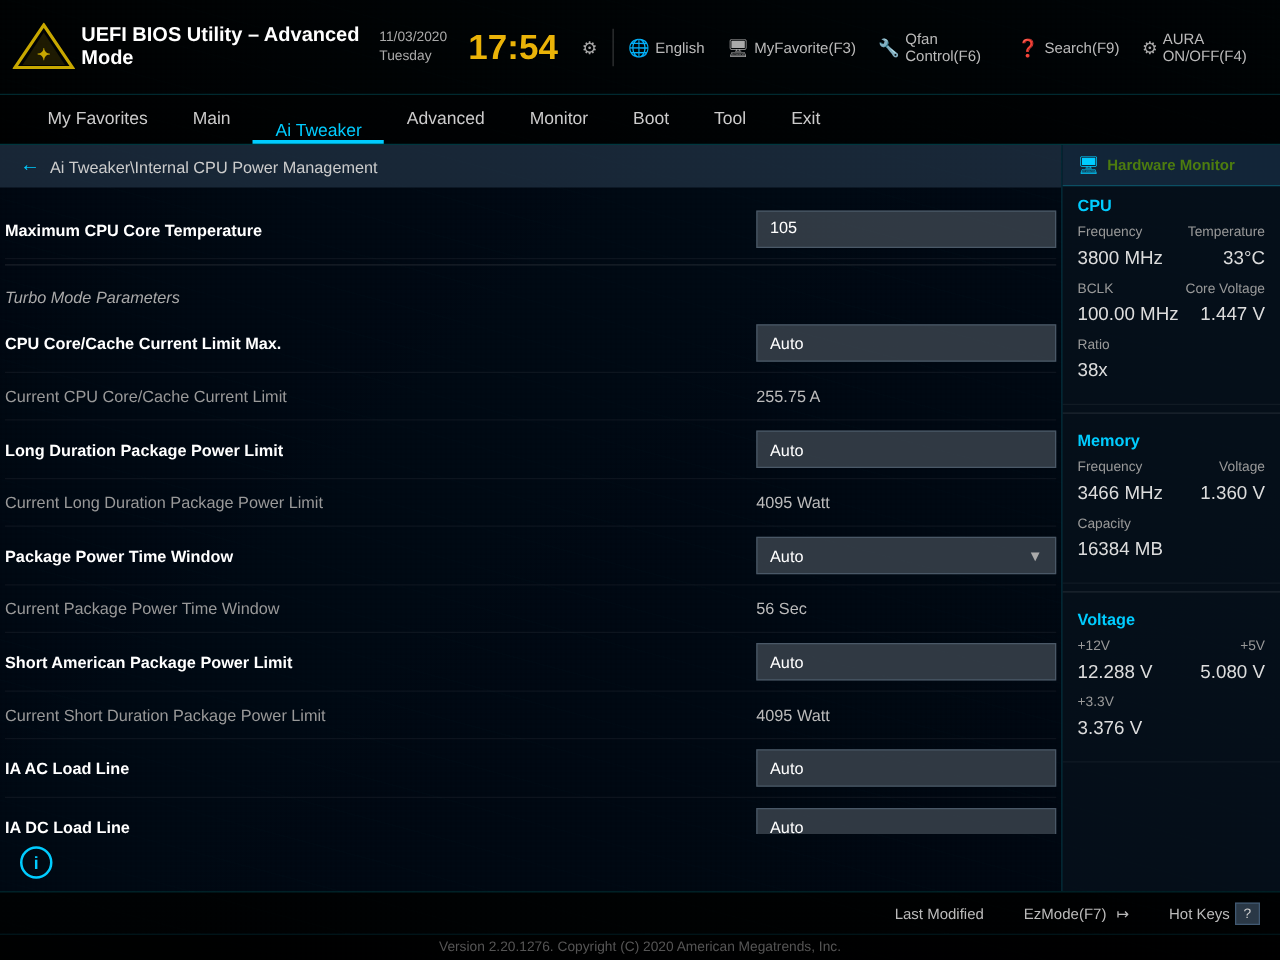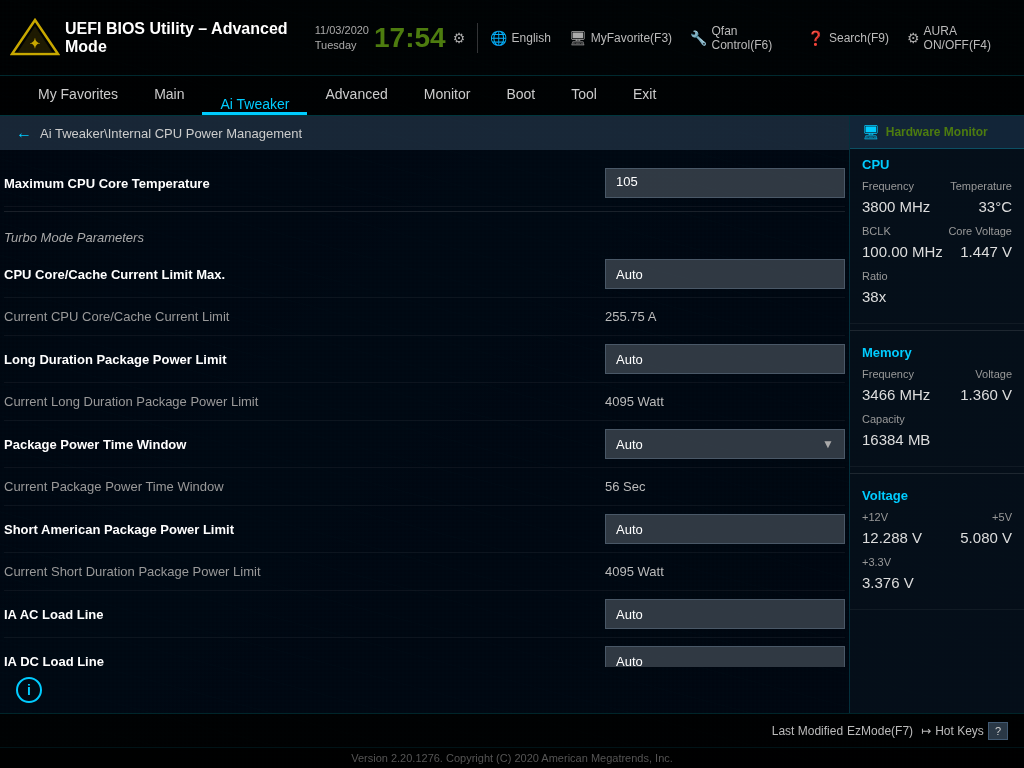--- a/index.html
+++ b/index.html
@@ -91,31 +91,31 @@
 
     .bios-title {
       color: #fff;
       font-size: 16px;
       font-weight: 600;
     }
 
     .time-row {
       display: flex;
       align-items: center;
-      gap: 5px;
+      gap: 17px;
     }
 
     .date-text {
       color: #aaa;
       font-size: 11px;
       line-height: 1.3;
     }
 
     .time-text {
-      color: #4d7c0f;
+      color: #eab308;
       font-size: 28px;
       font-weight: 700;
       line-height: 1;
     }
 
     .settings-icon {
       color: #aaa;
       font-size: 14px;
       margin-left: 2px;
     }
@@ -388,21 +388,21 @@
     }
 
     .bottom-left {
       font-size: 11px;
       color: #888;
     }
 
     .bottom-right {
       display: flex;
       align-items: center;
-      gap: 4px;
+      gap: 32px;
       font-size: 12px;
       color: #bbb;
     }
 
     .bottom-btn {
       display: flex;
       align-items: center;
       gap: 4px;
       cursor: pointer;
     }

